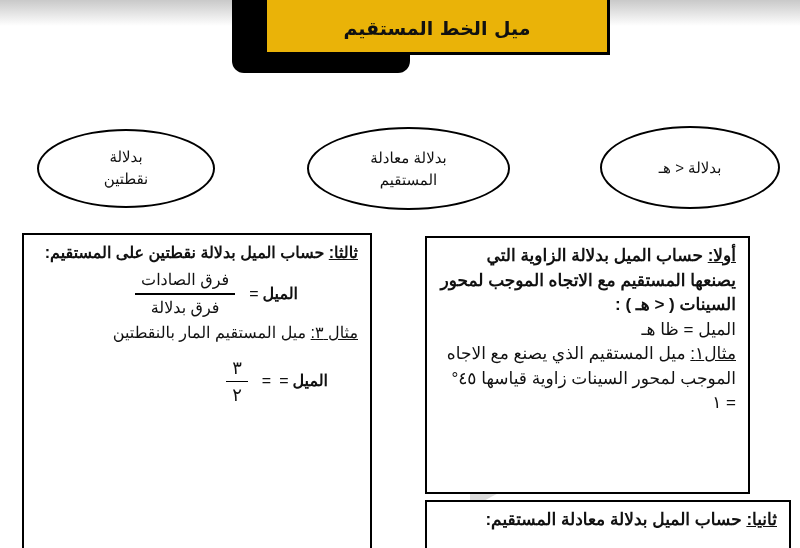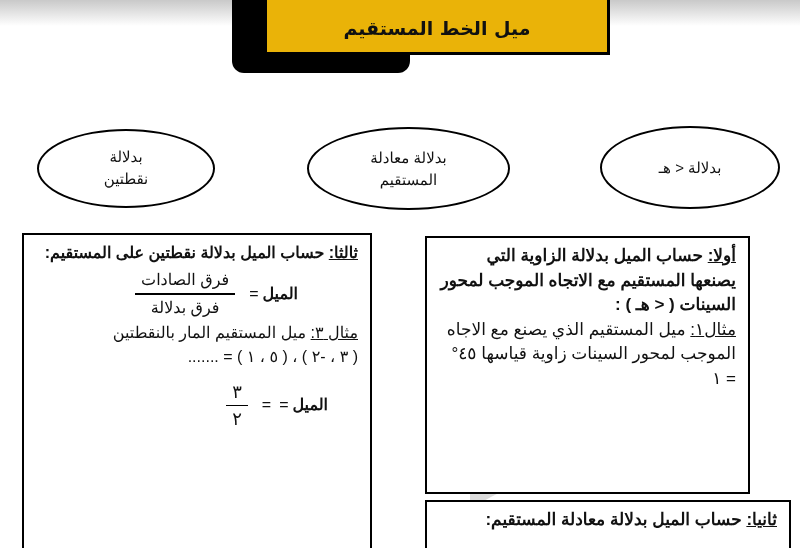--- a/index.html
+++ b/index.html
@@ -106,39 +106,39 @@
     <span class="frac">
       <span class="num">فرق الصادات</span>
       <span class="bar"></span>
       <span class="den">فرق بدلالة</span>
     </span>
   </div>
   <div style="">
     <span class="ul">مثال ٣:</span>
     <span>ميل المستقيم المار بالنقطتين</span>
   </div>
-  <div>( ٣ ، -٢ ) ، ( ٥ ، ١ ) = .......</div>
   <div class="frac-row big-frac" style="margin-right:30px;margin-top:10px;">
     <span class="lbl">الميل</span>
     <span class="eq">=</span>
     <span class="eq">=</span>
     <span class="frac">
       <span class="num">٣</span>
       <span class="bar"></span>
       <span class="den">٢</span>
     </span>
   </div>
   <div class="partial">مثال ٤: المستقيم المار بالنقطتين</div>
 </div>
 
 <div class="box box-first">
   <div>
     <span class="ul">أولا:</span>
     <span>حساب الميل بدلالة الزاوية التي يصنعها المستقيم مع الاتجاه الموجب لمحور السينات ( &lt; هـ ) :</span>
   </div>
+  <div class="normal">الميل = ظا هـ</div>
   <div class="normal">
     <span class="ul">مثال١:</span>
     <span>ميل المستقيم الذي يصنع مع الاجاه الموجب لمحور السينات زاوية قياسها ٤٥° = ١</span>
   </div>
 </div>
 
 <div class="box box-second">
   <span class="ul">ثانيا:</span>
   <span>حساب الميل بدلالة معادلة المستقيم:</span>
 </div>

